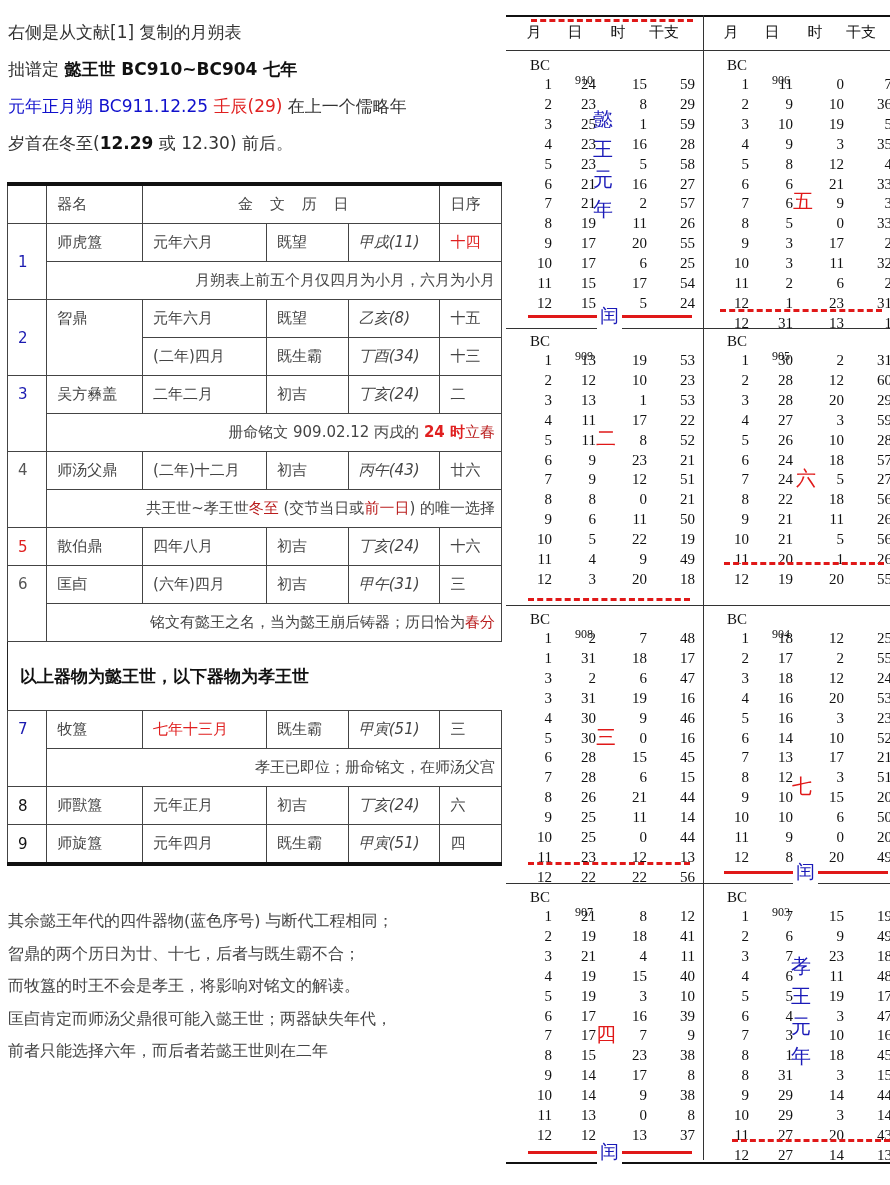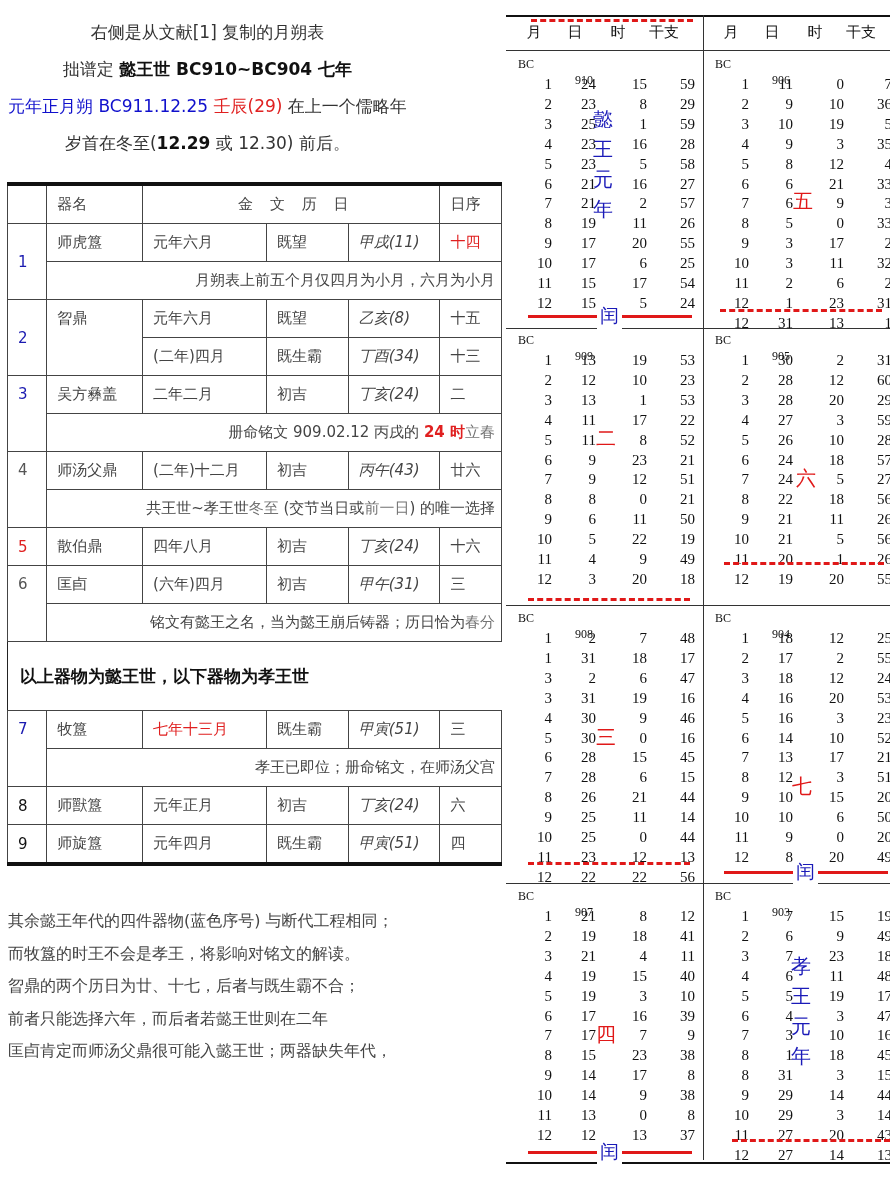--- a/index.html
+++ b/index.html
@@ -1,24 +1,24 @@
 <!DOCTYPE html>
 <html><head>
 <meta charset="utf-8">
 <style>
   html, body { margin:0; padding:0; background:#fff; }
   body { width:890px; height:1185px; position:relative; overflow:hidden;
          font-family:"DejaVu Sans","Liberation Sans",sans-serif; color:#333; }
   .left { position:absolute; left:0; top:0; width:502px; }
-  .intro { position:absolute; left:8px; top:14px; font-size:17px; line-height:37px;text-align:center; }
+  .intro { position:absolute; left:8px; top:14px; font-size:17px; line-height:37px; }
   .intro .line { white-space:nowrap; }
   .b { font-weight:bold; color:#111; }
   .blue { color:#1010cc; }
   .red { color:#e02020; }
-  .darkblue { color:#737373;text-align:center; }
+  .darkblue { color:#b91c1c;text-align:center; }
 
   table.main { position:absolute; left:7px; top:182px; width:495px; border-collapse:collapse;
                font-size:15px; color:#444; }
   table.main { border-top:4px solid #111; border-bottom:4px solid #111; border-left:1px solid #222; }
   table.main td { border:1px solid #444; height:37px; padding:0 0 0 10px; white-space:nowrap; }
   table.main td.num { width:28px; padding-left:10px; font-size:15px; }
   table.main td.name { width:84px; }
   table.main td.month { width:112px; }
   table.main td.phase { width:70px; }
   table.main td.gz { width:80px;font-style:italic; }
@@ -38,21 +38,21 @@
   .scan { position:absolute; left:506px; top:15px; width:384px; height:1150px;
           font-family:"Liberation Serif","DejaVu Serif",serif; color:#111; }
   .scan .topline { position:absolute; left:0; top:0; width:384px; border-top:2px solid #111; }
   .scan .hdrline { position:absolute; left:0; top:35px; width:384px; border-top:1px solid #333; }
   .scan .vline { position:absolute; left:197px; top:0; height:1145px; border-left:1px solid #333; }
   .scan .botline { position:absolute; left:0; top:1147px; width:384px; border-top:2px solid #111; }
   .scan .hline { position:absolute; border-top:1px solid #333; }
   .hdr { position:absolute; top:8px; font-size:15px; display:flex; }
   .hdr span { display:inline-block; text-align:center; }
   .block { position:absolute; width:190px; font-size:15px; }
-  .block .bc { position:absolute; left:8px; top:0; font-size:12px; }
+  .block .bc { position:absolute; left:20px; top:0; font-size:15px; }
   .block .yr { position:absolute; left:65px; top:16px; font-size:12px; }
   .block .row { position:absolute; left:0; width:190px; height:20px; }
   .block .row span { position:absolute; text-align:right; }
   .c1 { left:0; width:42px; }
   .c2 { left:44px; width:42px; }
   .c3 { left:95px; width:42px; }
   .c4 { left:143px; width:42px; }
   .mark { position:absolute; font-family:"DejaVu Sans",sans-serif; font-size:20px; line-height:22px; }
   .mark.blue { color:#1a1ab8; }
   .mark.red { color:#e01818; }
@@ -183,24 +183,24 @@
       <td class="month">元年四月</td>
       <td class="phase">既生霸</td>
       <td class="gz">甲寅(51)</td>
       <td class="seq">四</td>
     </tr>
   </tbody>
     </table>
 
   <div class="bottom-text">
     <div>其余懿王年代的四件器物(蓝色序号)  与断代工程相同；</div>
+    <div>曶鼎的两个历日为廿、十七，后者与既生霸不合；</div>
     <div>而牧簋的时王不会是孝王，将影响对铭文的解读。</div>
-    <div>曶鼎的两个历日为廿、十七，后者与既生霸不合；</div>
+    <div>匡卣肯定而师汤父鼎很可能入懿王世；两器缺失年代，</div>
     <div>前者只能选择六年，而后者若懿王世则在二年</div>
-    <div>匡卣肯定而师汤父鼎很可能入懿王世；两器缺失年代，</div>
   </div>
 </div>
 
 <div class="scan" id="scan">
   <div class="topline"></div>
   <div class="hdrline"></div>
   <div class="vline"></div>
   <div class="botline"></div>
   <div class="dash" style="left:25px;top:4px;width:162px;"></div>
 <div class="hdr" style="left: 10px;">

